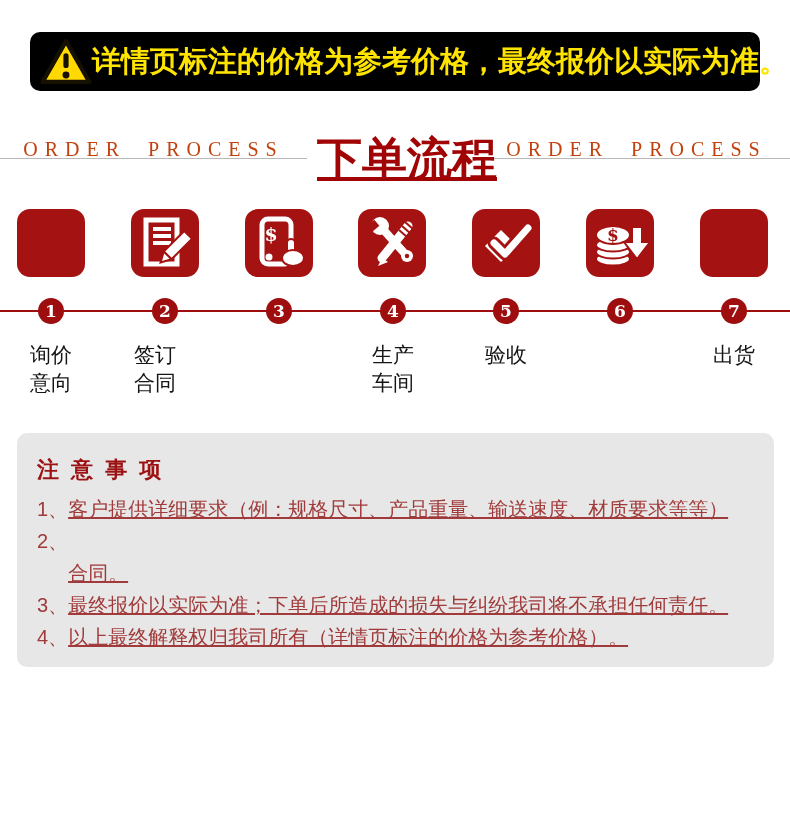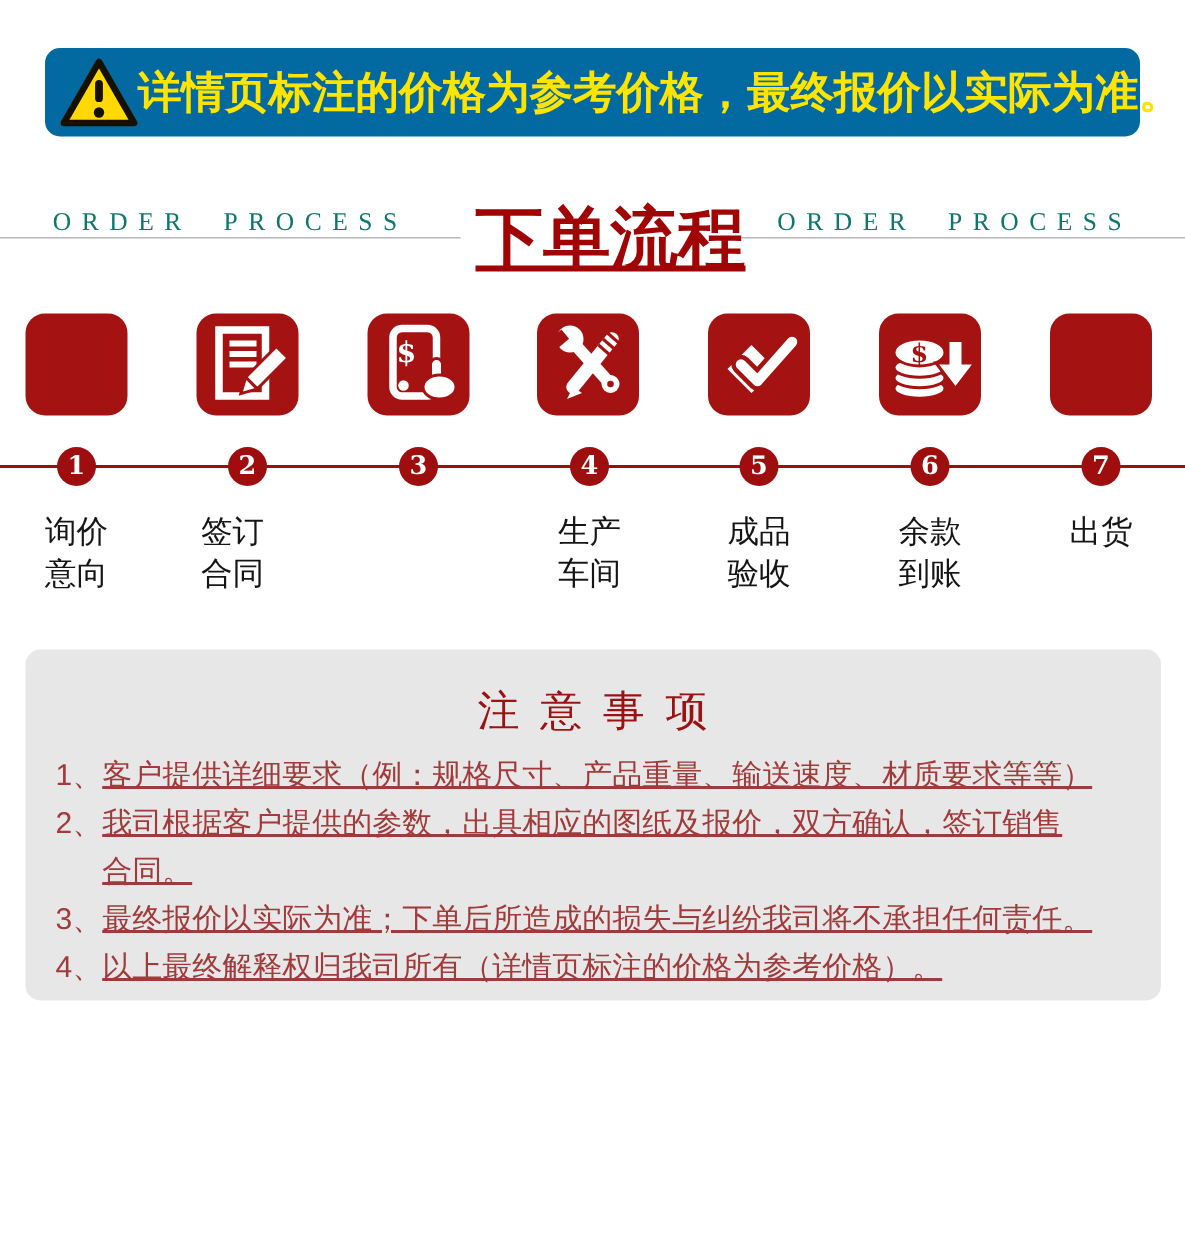--- a/index.html
+++ b/index.html
@@ -3,36 +3,36 @@
 <meta charset="utf-8">
 <style>
   html,body{margin:0;padding:0;background:#ffffff;}
   #page{
     position:relative;width:790px;height:838px;background:#ffffff;overflow:hidden;
     font-family:"Liberation Sans","DejaVu Sans",sans-serif;
   }
   
   .banner{
     position:absolute;left:30px;top:32px;width:730px;height:59px;
-    background:#0369a1;border-radius:10px;
+    background:#000000;border-radius:10px;
     display:flex;align-items:center;padding:0 0 0 10px;box-sizing:border-box;
   }
   .warn-icon{width:52px;height:48px;flex:0 0 auto;display:block;}
   .banner-text{
     flex:1;text-align:center;color:#ffe400;font-size:29px;font-weight:bold;
     letter-spacing:0px;white-space:nowrap;padding-right:6px;
   }
   
   .title-line{position:absolute;top:158px;height:1px;background:#b8b8b8;}
   .title-line.left{left:0;width:307px;}
   .title-line.right{left:483px;width:307px;}
   .en-title{
     position:absolute;top:138px;width:307px;text-align:center;
     font-family:"Liberation Serif","DejaVu Serif",serif;
-    font-size:17px;color:#0f766e;letter-spacing:7px;word-spacing:10px;white-space:nowrap;
+    font-size:20px;color:#c2410c;letter-spacing:7px;word-spacing:10px;white-space:nowrap;
   }
   .en-title.left{left:0;}
   .en-title.right{left:483px;}
   .main-title{
     position:absolute;left:0;top:122px;width:790px;margin:12px;text-align:center;
     font-size:45px;font-weight:bold;color:#a10404;line-height:1.1;text-decoration:underline;
   }
   
   .icon-box{
     position:absolute;top:209px;width:68px;height:68px;background:#a51212;border-radius:13px;
@@ -50,21 +50,21 @@
     position:absolute;top:341px;width:120px;text-align:center;
     color:#151515;font-size:21px;line-height:28px;
   }
   
   .notes{
     position:absolute;left:17px;top:433px;width:757px;height:234px;
     background:#e7e7e7;border-radius:10px;box-sizing:border-box;
     padding:22px 18px 0 20px;
   }
   .notes-title{
-    text-align:center;color:#9c1111;font-size:28px;font-weight:normal;
+    color:#9c1111;font-size:22px;font-weight:bold;
     letter-spacing:3px;margin-bottom:8px;
   }
   .note-item{display:flex;color:#a13a3a;font-size:20px;line-height:32px;}
   .note-num{flex:0 0 27px;}
   .note-text{flex:1;text-decoration:underline;}
 </style>
 </head>
 <body>
 
 <div id="page">
@@ -170,41 +170,36 @@
   </div>
   <div class="step-label" style="left:95px">
     <div>签订</div>
       <div>合同</div>
   </div>
   <div class="step-label" style="left:333px">
     <div>生产</div>
       <div>车间</div>
   </div>
   <div class="step-label" style="left:446px">
-    <div>成品</div>
       <div>验收</div>
-  </div>
-  <div class="step-label" style="left:560px">
-    <div>余款</div>
-      <div>到账</div>
   </div>
   <div class="step-label" style="left:674px">
     <div>出货</div>
       <div></div>
   </div>
 
   <div class="notes">
     <div class="notes-title">注  意  事  项</div>
     <div class="note-item">
       <span class="note-num">1、</span>
       <span class="note-text"><span>客户提供详细要求（例：规格尺寸、产品重量、输送速度、材质要求等等）</span></span>
     </div>
     <div class="note-item">
       <span class="note-num">2、</span>
-      <span class="note-text"><span>我司根据客户提供的参数，出具相应的图纸及报价，双方确认，签订销售</span><br><span>合同。</span></span>
+      <span class="note-text"><br><span>合同。</span></span>
     </div>
     <div class="note-item">
       <span class="note-num">3、</span>
       <span class="note-text"><span>最终报价以实际为准；下单后所造成的损失与纠纷我司将不承担任何责任。</span></span>
     </div>
     <div class="note-item">
       <span class="note-num">4、</span>
       <span class="note-text"><span>以上最终解释权归我司所有（详情页标注的价格为参考价格）。</span></span>
     </div>
   </div>

